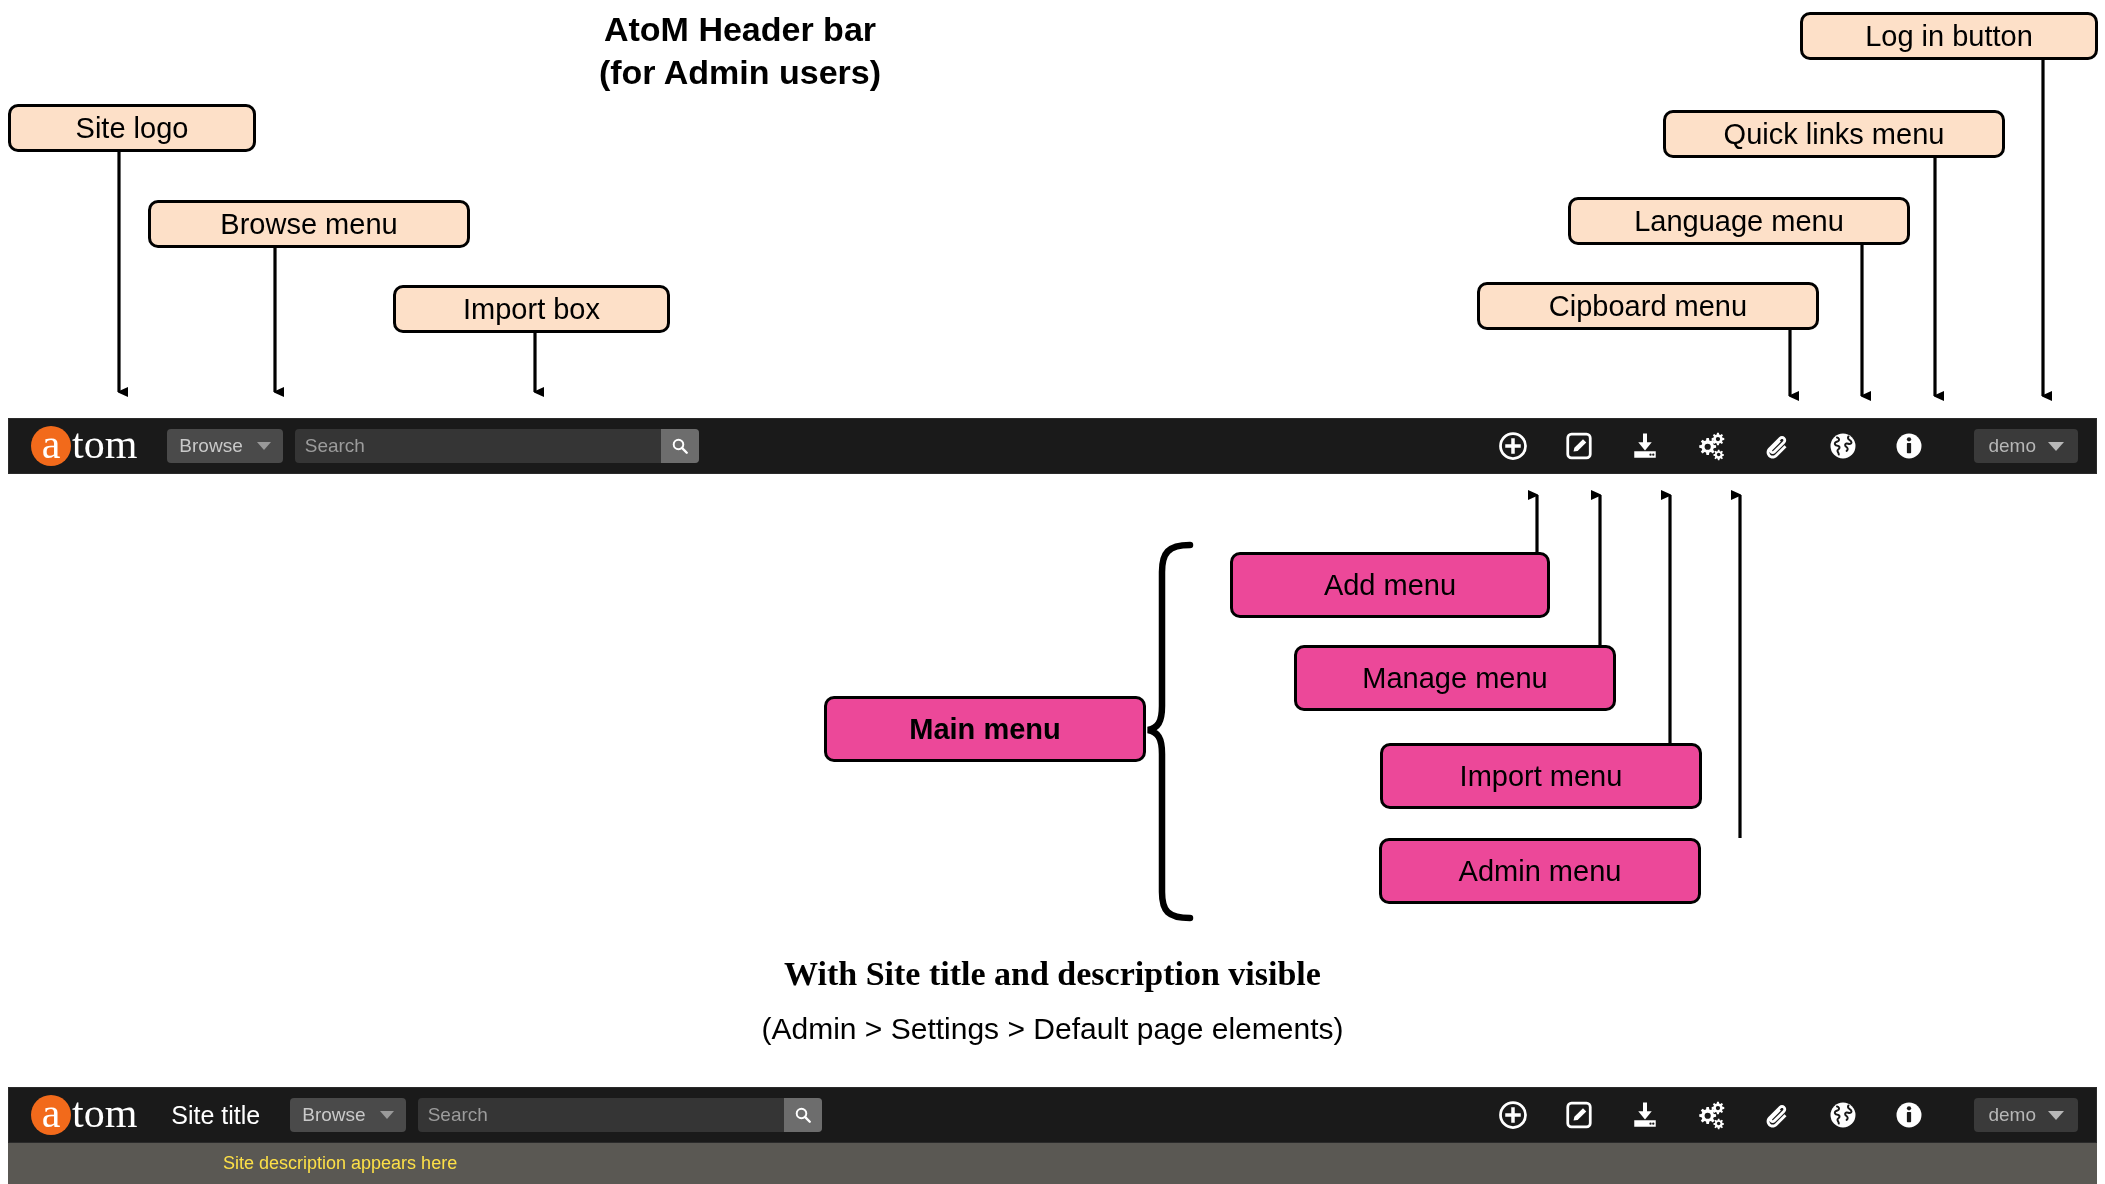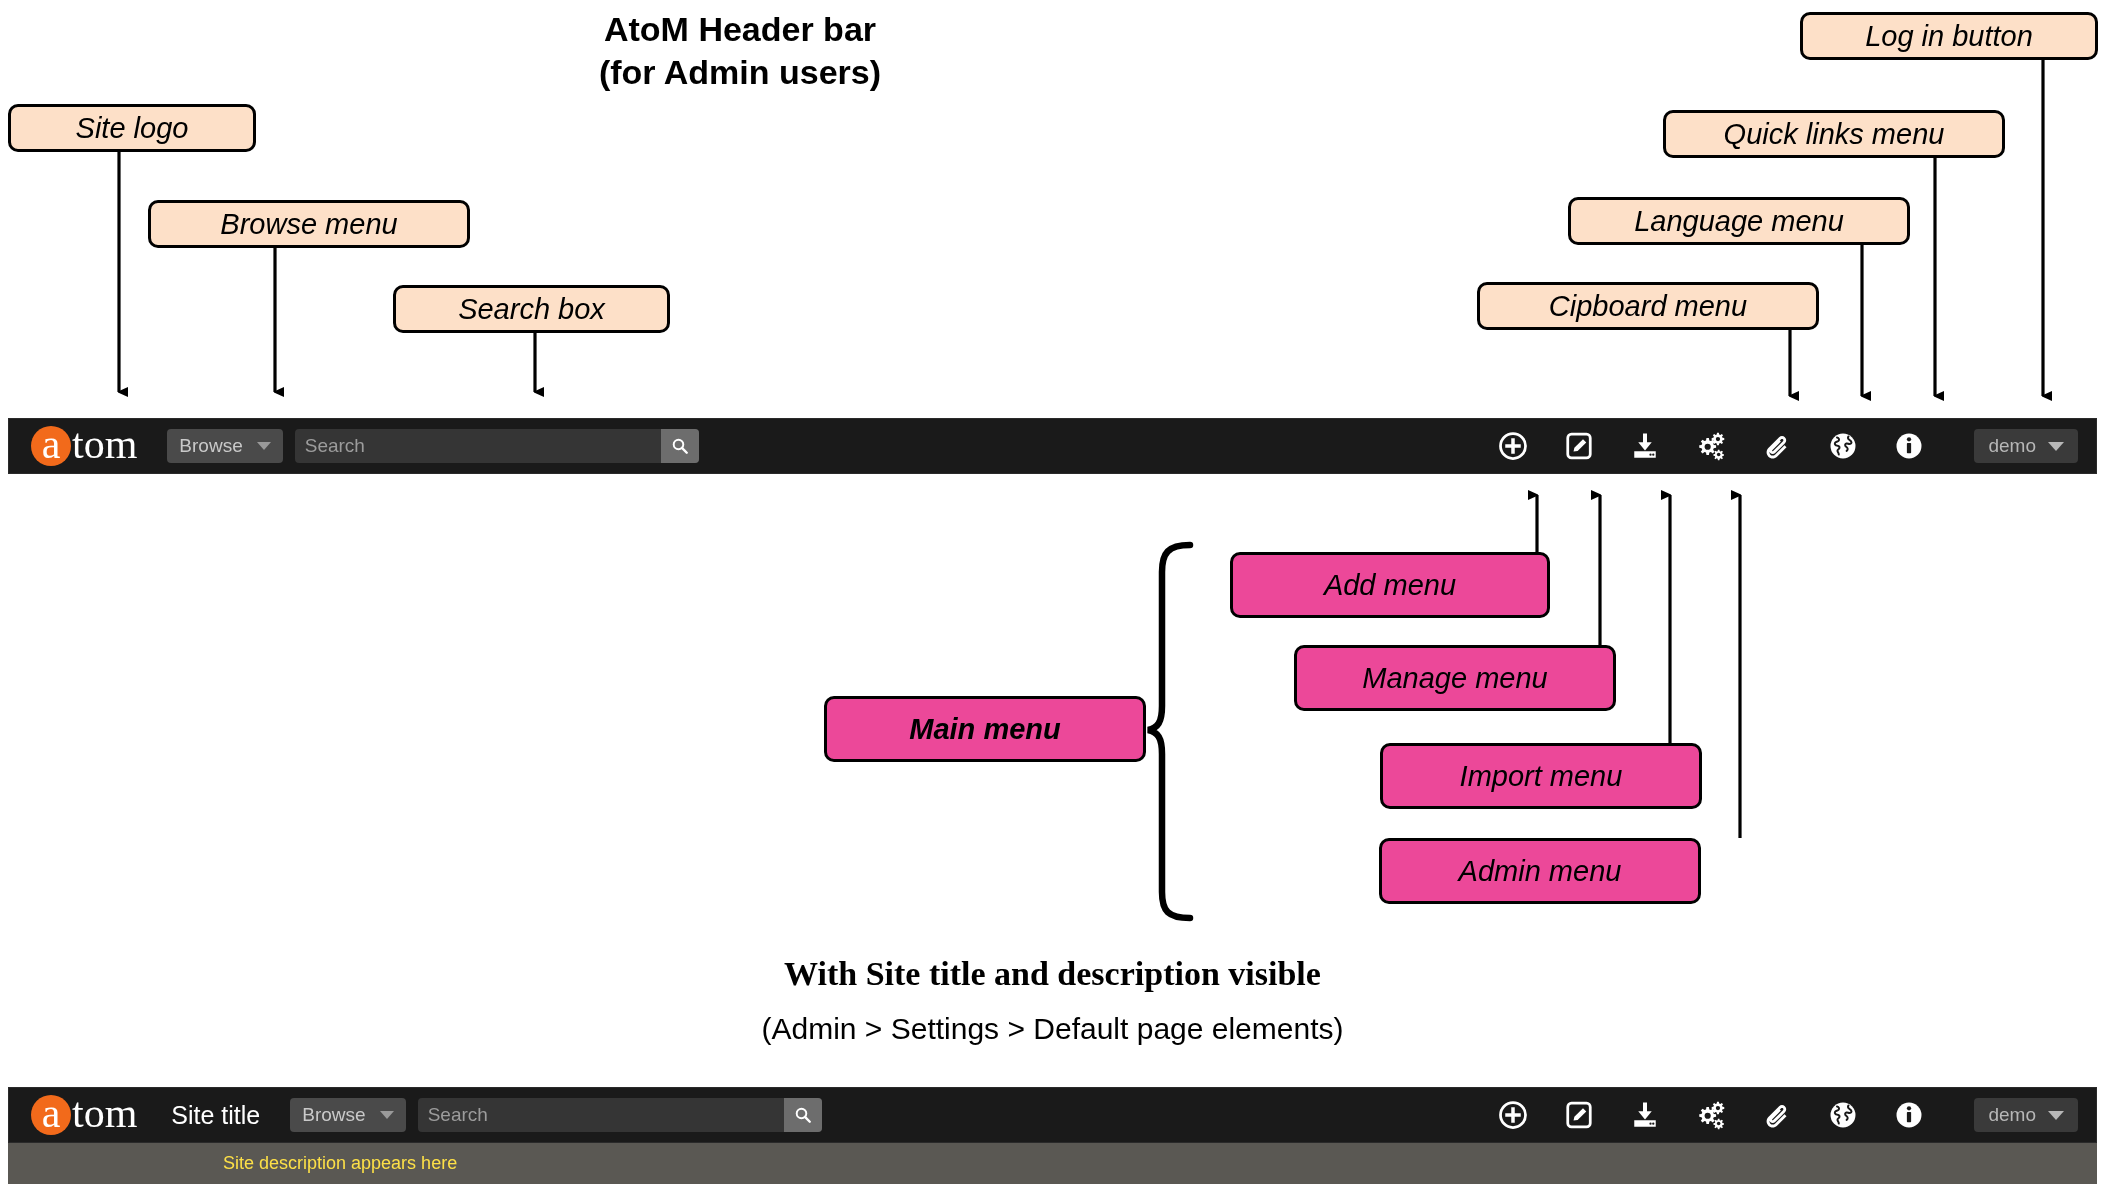--- a/index.html
+++ b/index.html
@@ -21,21 +21,20 @@
     position:absolute;
     box-sizing:border-box;
     border:3px solid #000000;
     border-radius:10px;
     display:flex;align-items:center;justify-content:center;
     font-size:29px;
     line-height:1;
     color:#000;
     white-space:nowrap;
     padding:0 16px;
-    font-style:italic;
   }
   .callout.peach{background:#fde0c8;}
   .callout.cyan{background:#ec4899;}
   .callout.bold{font-weight:bold;}
 
   
   .title-block{
     position:absolute;
     text-align:center;
     font-weight:bold;
@@ -189,21 +188,21 @@
 
   <div class="callout peach" style="left:8px;top:104px;width:248px;height:48px;">
     <span>Site logo</span>
   </div>
 
   <div class="callout peach" style="left:148px;top:200px;width:322px;height:48px;">
     <span>Browse menu</span>
   </div>
 
   <div class="callout peach" style="left:393px;top:285px;width:277px;height:48px;">
-    <span>Search box</span>
+    <span>Import box</span>
   </div>
 
   <div class="callout peach" style="left:1477px;top:282px;width:342px;height:48px;">
     <span>Cipboard menu</span>
   </div>
 
   <div class="callout peach" style="left:1568px;top:197px;width:342px;height:48px;">
     <span>Language menu</span>
   </div>
 

